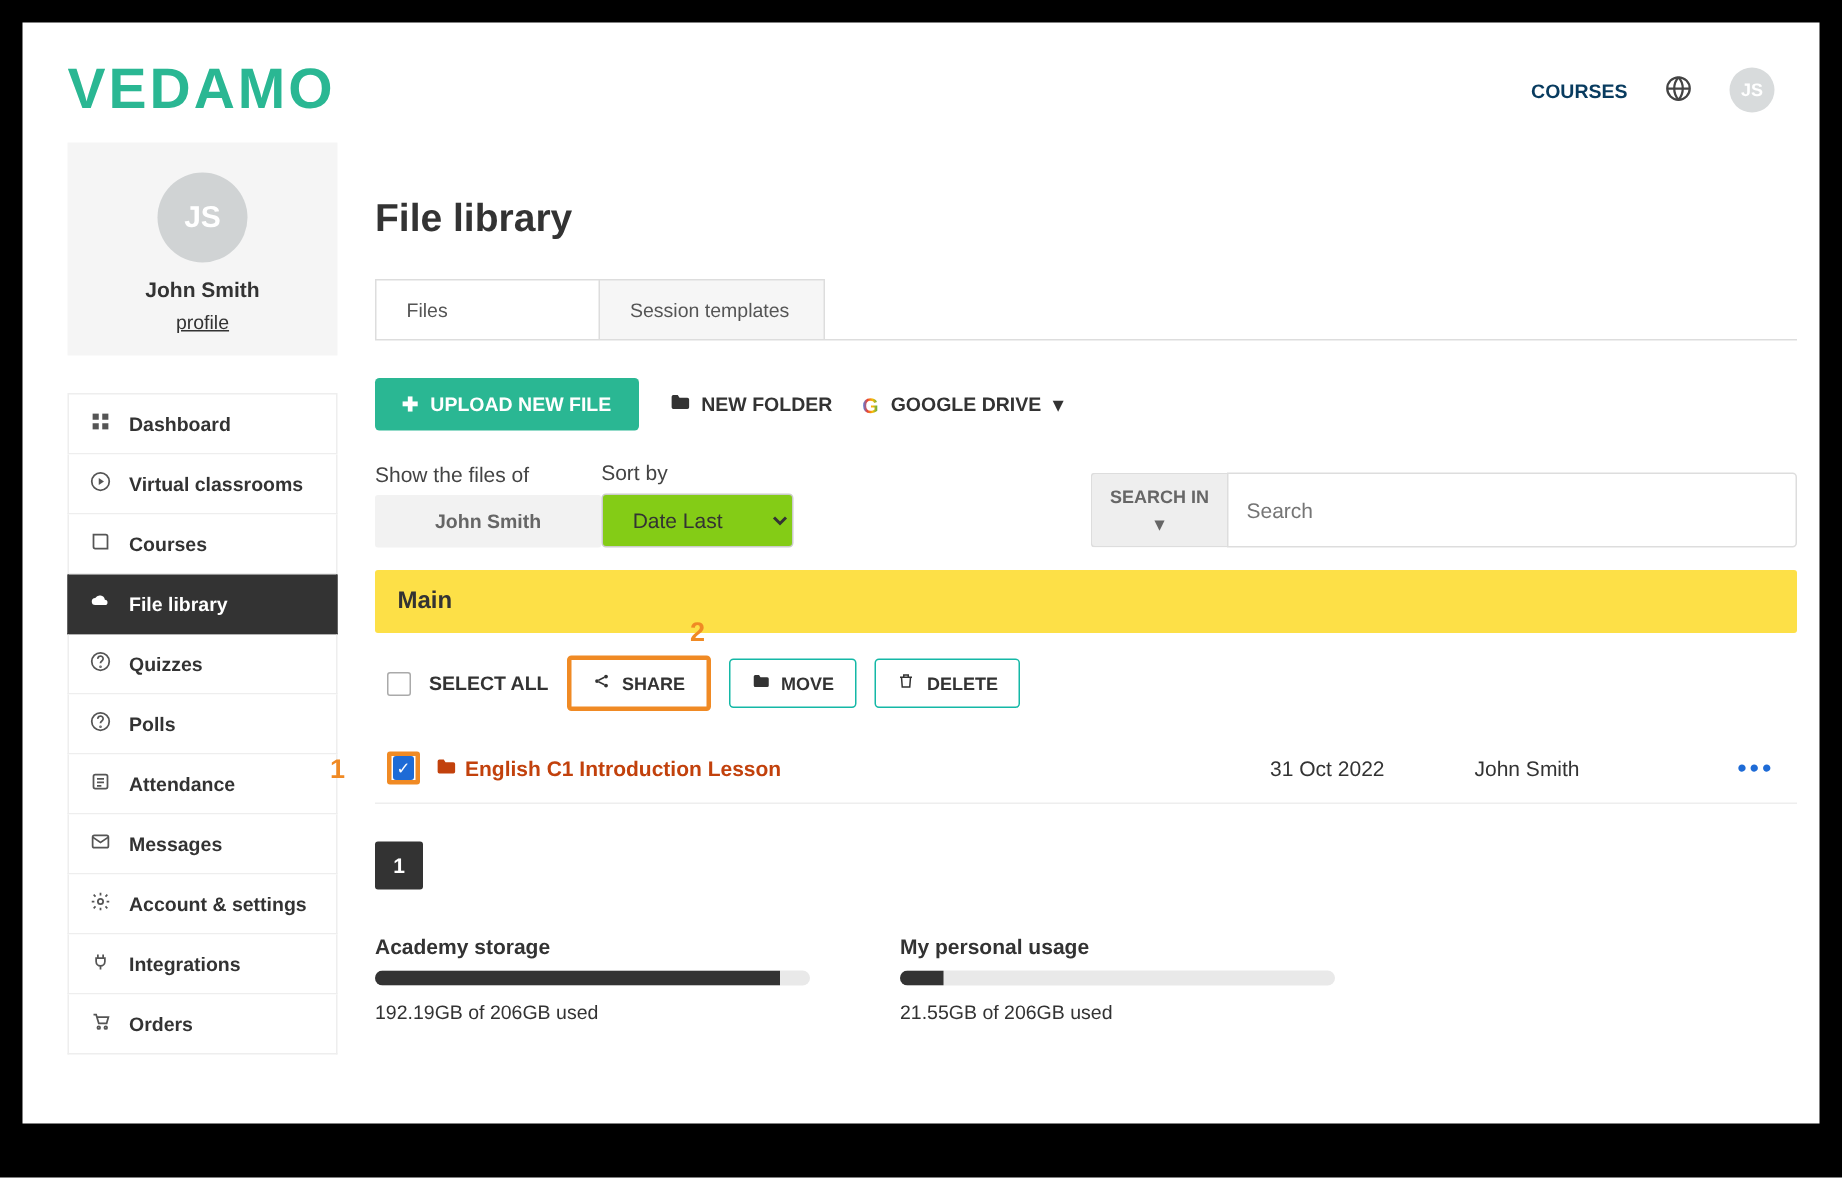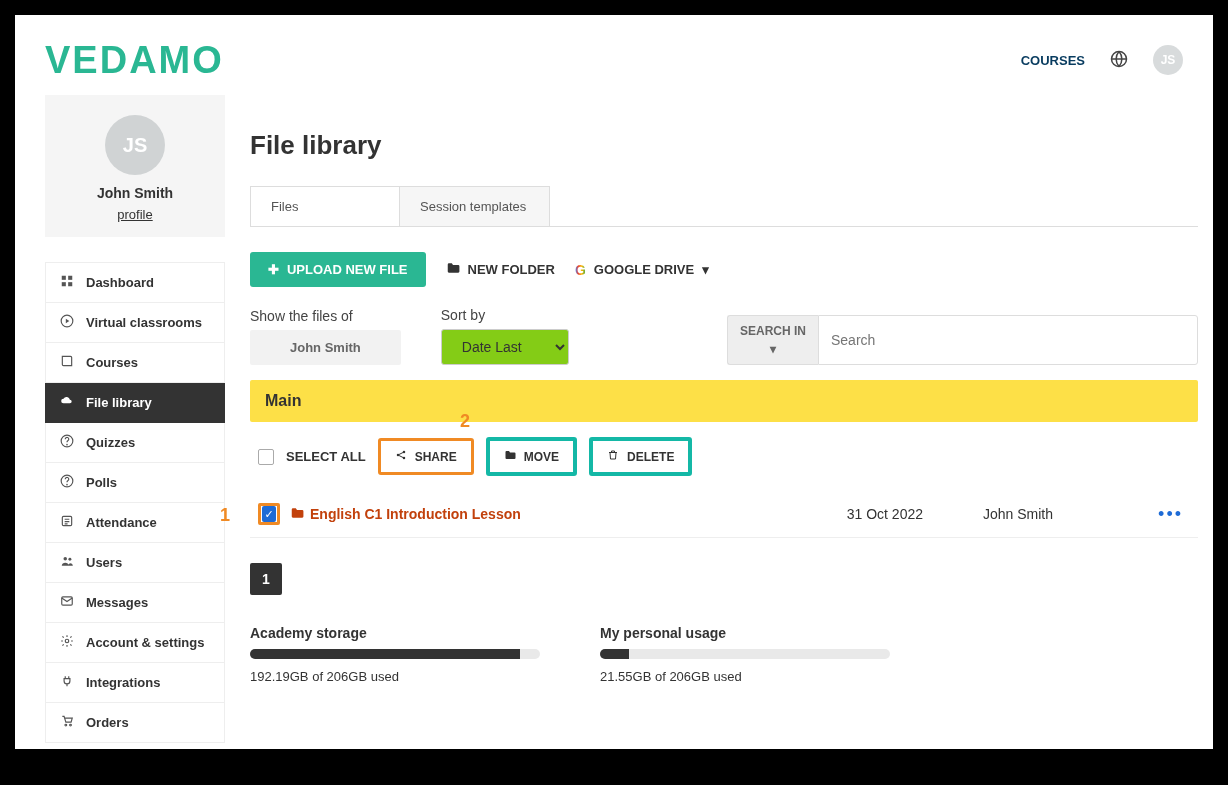--- a/index.html
+++ b/index.html
@@ -98,21 +98,21 @@
   }
   .btn-plain {
     background:transparent; border:none; font-weight:700; font-size:13px;
     color:#333; display:flex; gap:8px; align-items:center; cursor:pointer;
   }
   .google-g {
     font-weight:700; font-size:14px;
     background: linear-gradient(90deg,#4285f4 0%,#ea4335 30%,#fbbc05 60%,#34a853 100%);
     -webkit-background-clip:text; background-clip:text; color:transparent;
   }
-  .filter-row { display:flex; gap:40px; align-items:flex-end; margin-bottom:15px;}
+  .filter-row { display:flex; align-items:flex-end; margin-bottom:15px;}
   .filter-row label { display:block; font-size:14px; color:#444; margin-bottom:6px;}
   .chip {
     background:#f2f2f2; border:none; padding:10px 40px; color:#666;
     font-size:13px; border-radius:2px; font-weight:600;
   }
   .select {
     border:1px solid #ccc; border-radius:3px; padding:8px 30px 8px 16px;
     font-size:14px; background:#84cc16; color:#333; min-width:120px;
   }
   .search-wrap { display:flex; margin-left:auto; }
@@ -129,21 +129,21 @@
     background:#fde047; padding:12px 15px; font-size:16px; font-weight:700;
     border-radius:2px;
   }
   .action-row { display:flex; gap:12px; align-items:center; margin:15px 0 15px 8px; position:relative;}
   .check {
     width:16px; height:16px; border:1px solid #aaa; border-radius:2px;
     display:inline-flex; align-items:center; justify-content:center;
     cursor:pointer; background:#fff;
   }
   .btn-outline {
-    border:4px solid #14b8a6; background:#fff; padding:8px 14px;
+    border:1px solid #14b8a6; background:#fff; padding:8px 14px;
     font-weight:700; font-size:12px; color:#333;
     display:flex; align-items:center; gap:8px; border-radius:3px; cursor:pointer;
   }
   .highlight-orange { border:3px solid #f08a24 !important;}
   .callout {
     position:absolute; color:#f08a24; font-weight:700; font-size:18px;
   }
   .callout-2 { left: 202px; top: -26px; }
   .callout-1 { left: -30px; top: 50%; transform:translateY(-50%); }
   .file-row-wrap { position:relative; }
@@ -253,28 +253,20 @@
                 <circle cx="12" cy="18" r="0.5" fill="currentColor"></circle>
               </svg></span>
           <span>Polls</span>
         </div>
         <div class="nav-item">
           <span class="nav-icon"><svg width="14" height="14" viewBox="0 0 24 24" fill="none" stroke="currentColor" stroke-width="2">
                 <rect x="4" y="4" width="16" height="16" rx="2"></rect>
                 <path d="M8 9h8M8 13h8M8 17h5"></path>
               </svg></span>
           <span>Attendance</span>
-        </div>
-        <div class="nav-item">
-          <span class="nav-icon"><svg width="14" height="14" viewBox="0 0 24 24" fill="currentColor">
-                <circle cx="9" cy="8" r="3"></circle>
-                <circle cx="17" cy="9" r="2.5"></circle>
-                <path d="M3 20c0-3 3-5 6-5s6 2 6 5M14 20c0-2 2-4 4-4s4 2 4 4"></path>
-              </svg></span>
-          <span>Users</span>
         </div>
         <div class="nav-item">
           <span class="nav-icon"><svg width="14" height="14" viewBox="0 0 24 24" fill="none" stroke="currentColor" stroke-width="2">
                 <rect x="3" y="5" width="18" height="14" rx="2"></rect>
                 <path d="M3 7l9 6 9-6"></path>
               </svg></span>
           <span>Messages</span>
         </div>
         <div class="nav-item">
           <span class="nav-icon"><svg width="14" height="14" viewBox="0 0 24 24" fill="none" stroke="currentColor" stroke-width="2">

